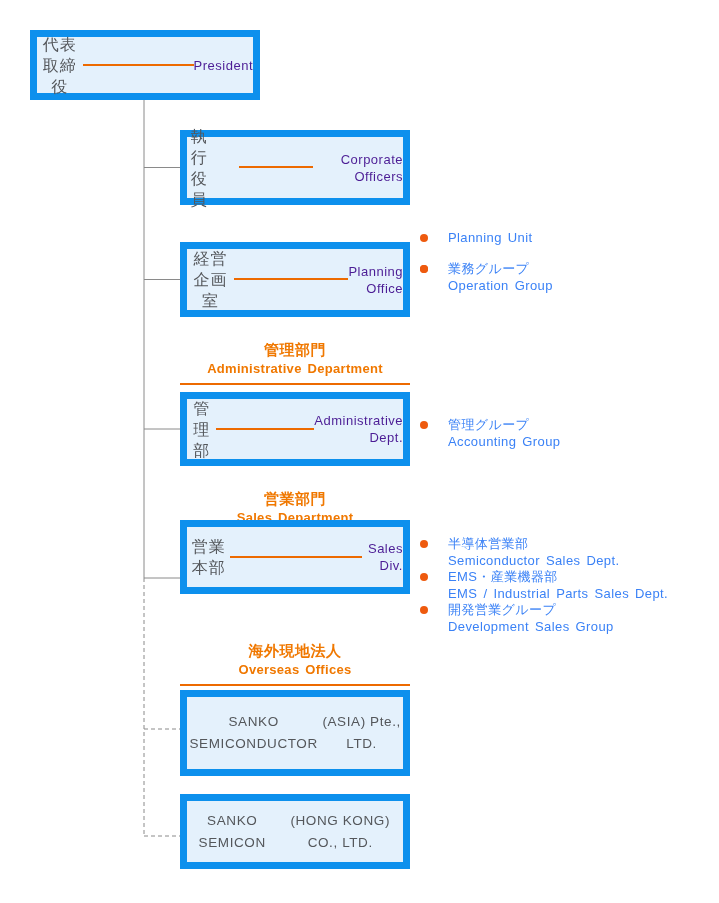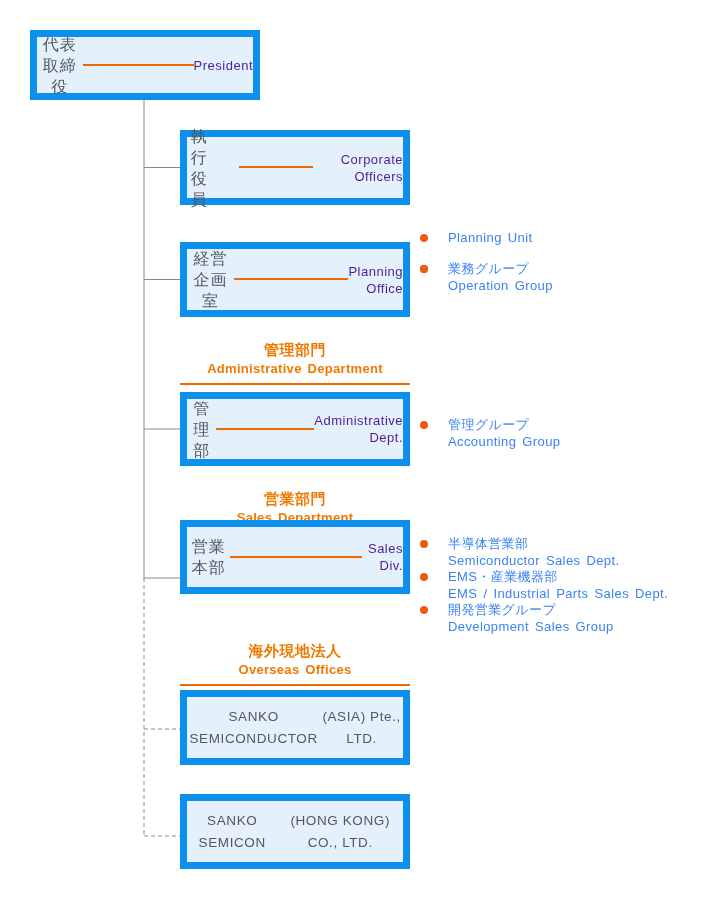--- a/index.html
+++ b/index.html
@@ -214,21 +214,21 @@
       <div>開発営業グループ</div>
       <div>Development Sales Group</div>
     </li>
   </ul>
 
   <div class="section-header" style="top:641px;">
     <div class="jp">海外現地法人</div>
     <div class="en">Overseas Offices</div>
   </div>
 
-  <div class="org-box" style="left:180px; top:690px; height:75px;">
+  <div class="org-box" style="left:180px; top:690px; height:86px;">
     <div class="co-line">SANKO SEMICONDUCTOR</div>
     <div class="co-line">(ASIA) Pte., LTD.</div>
   </div>
 
   <div class="org-box" style="left:180px; top:794px; height:75px;">
     <div class="co-line">SANKO SEMICON</div>
     <div class="co-line">(HONG KONG) CO., LTD.</div>
   </div>
 
 </div>

